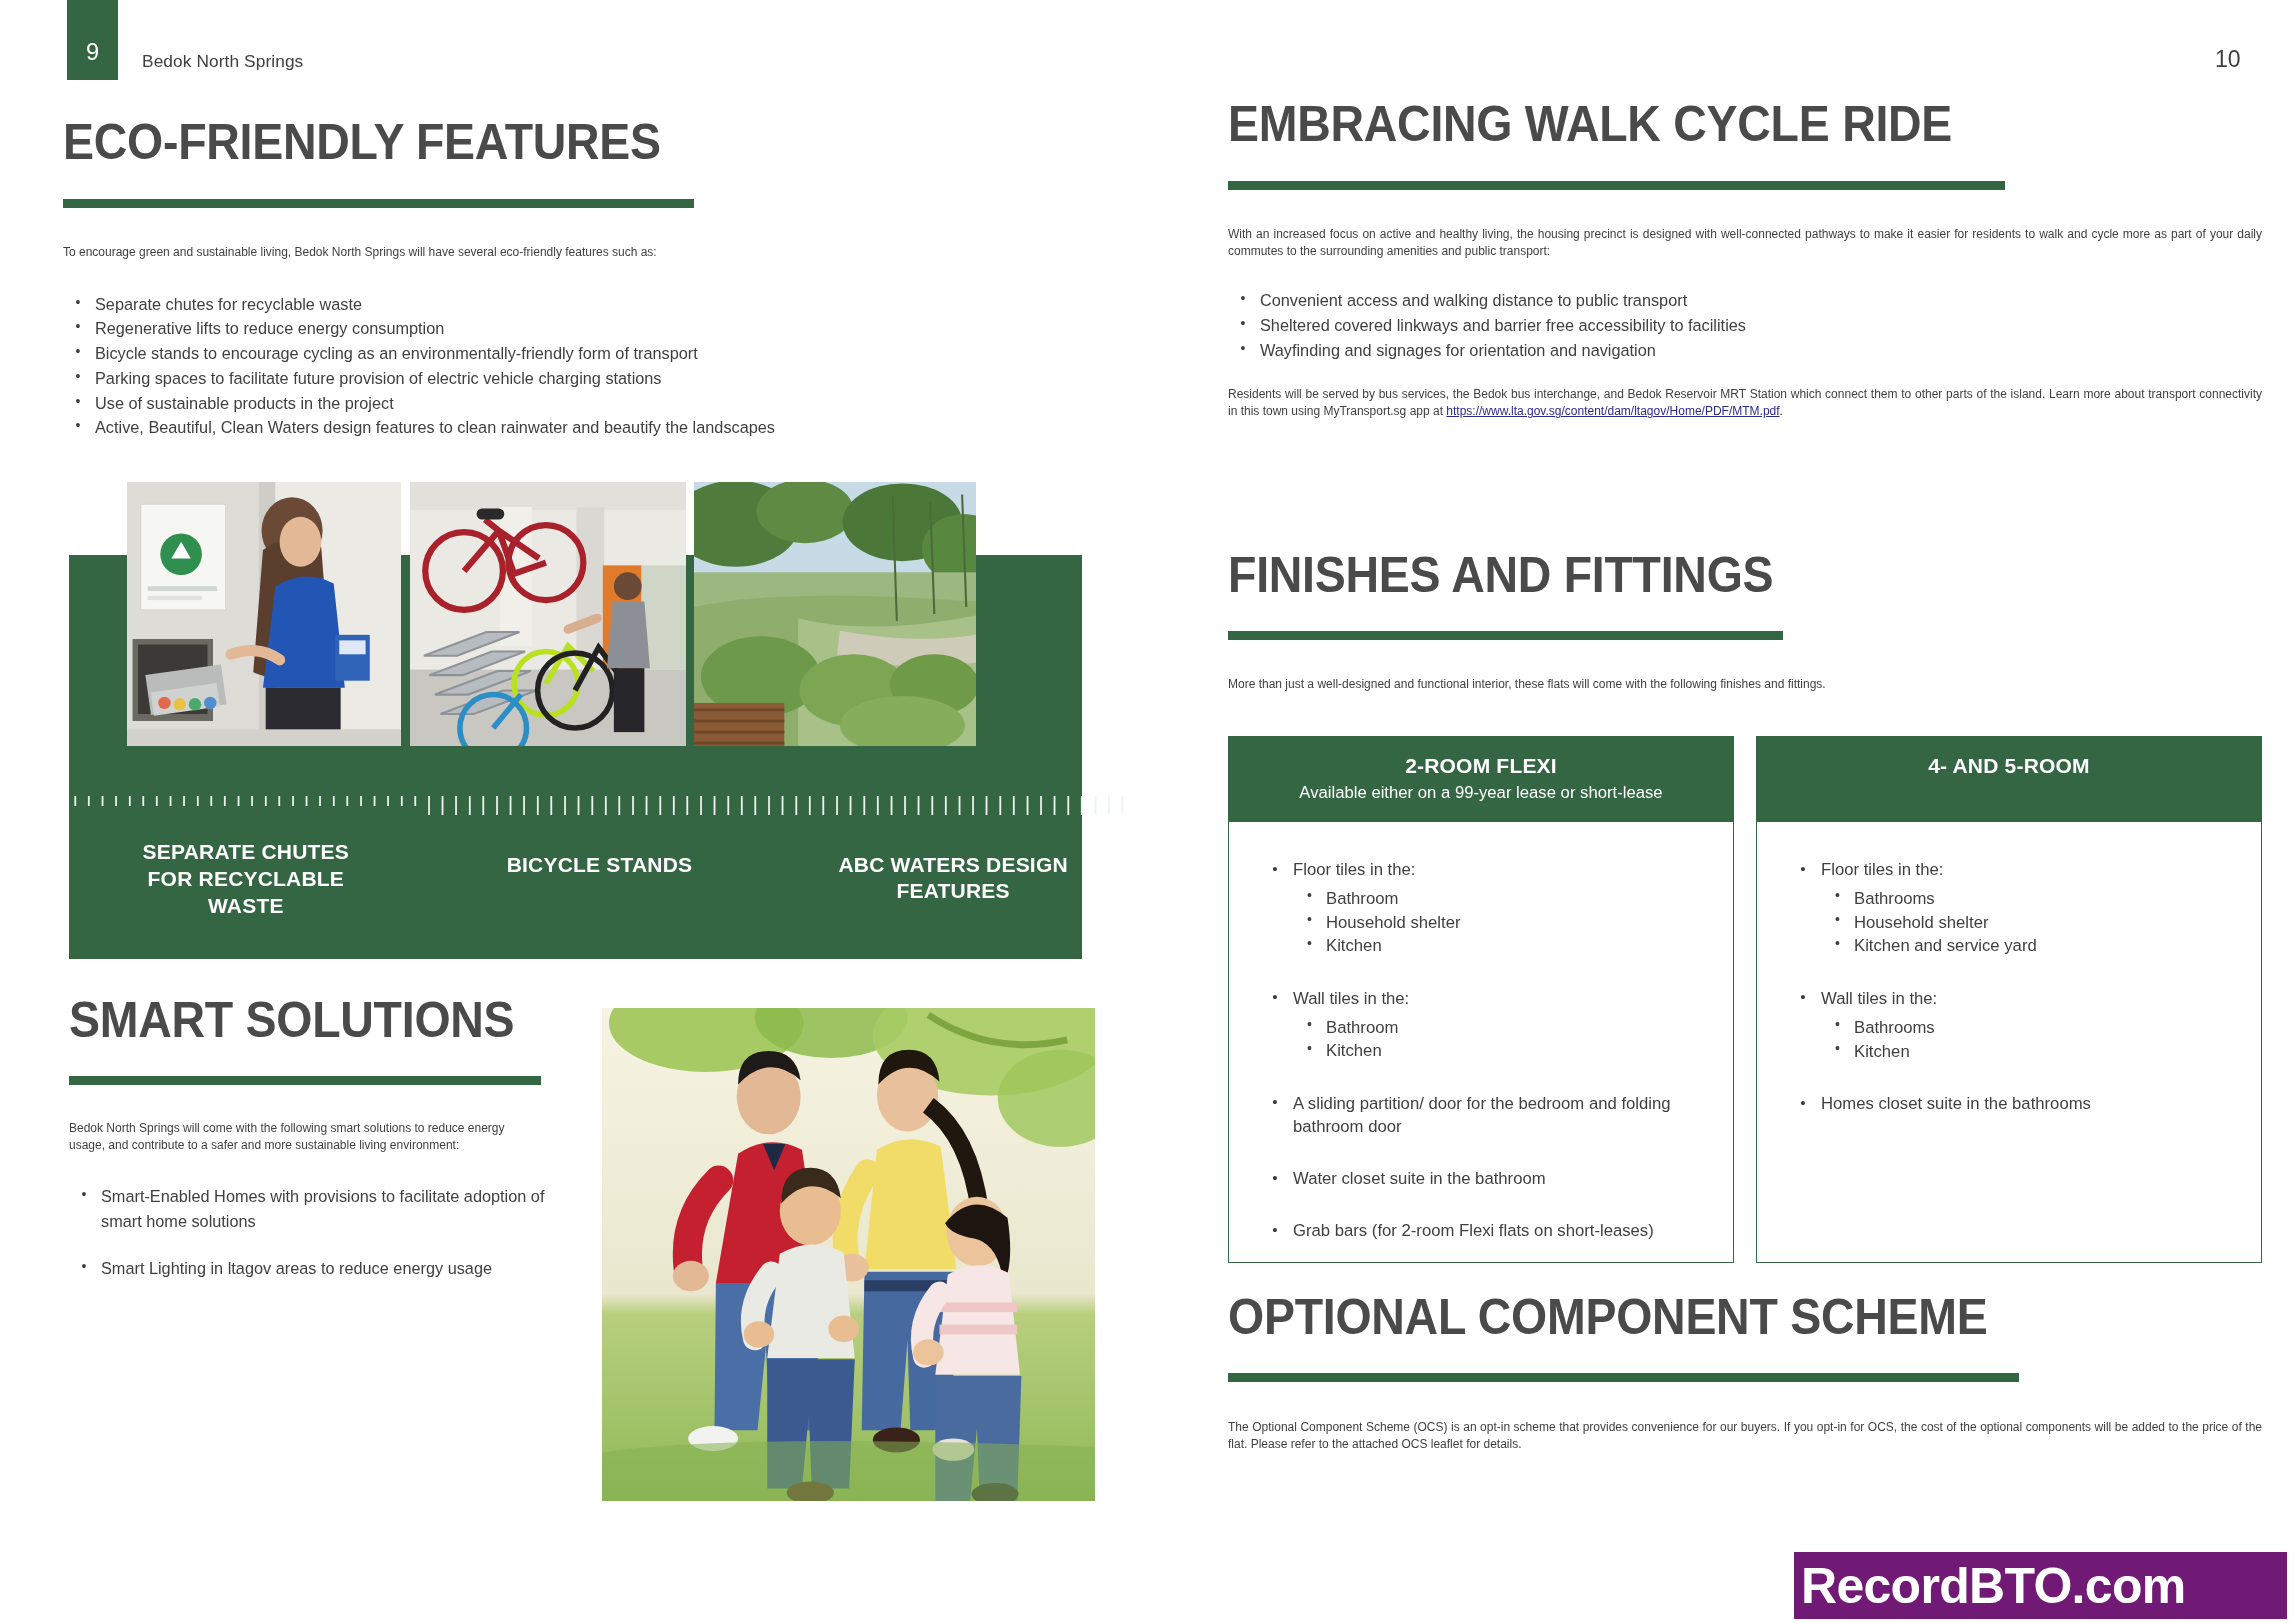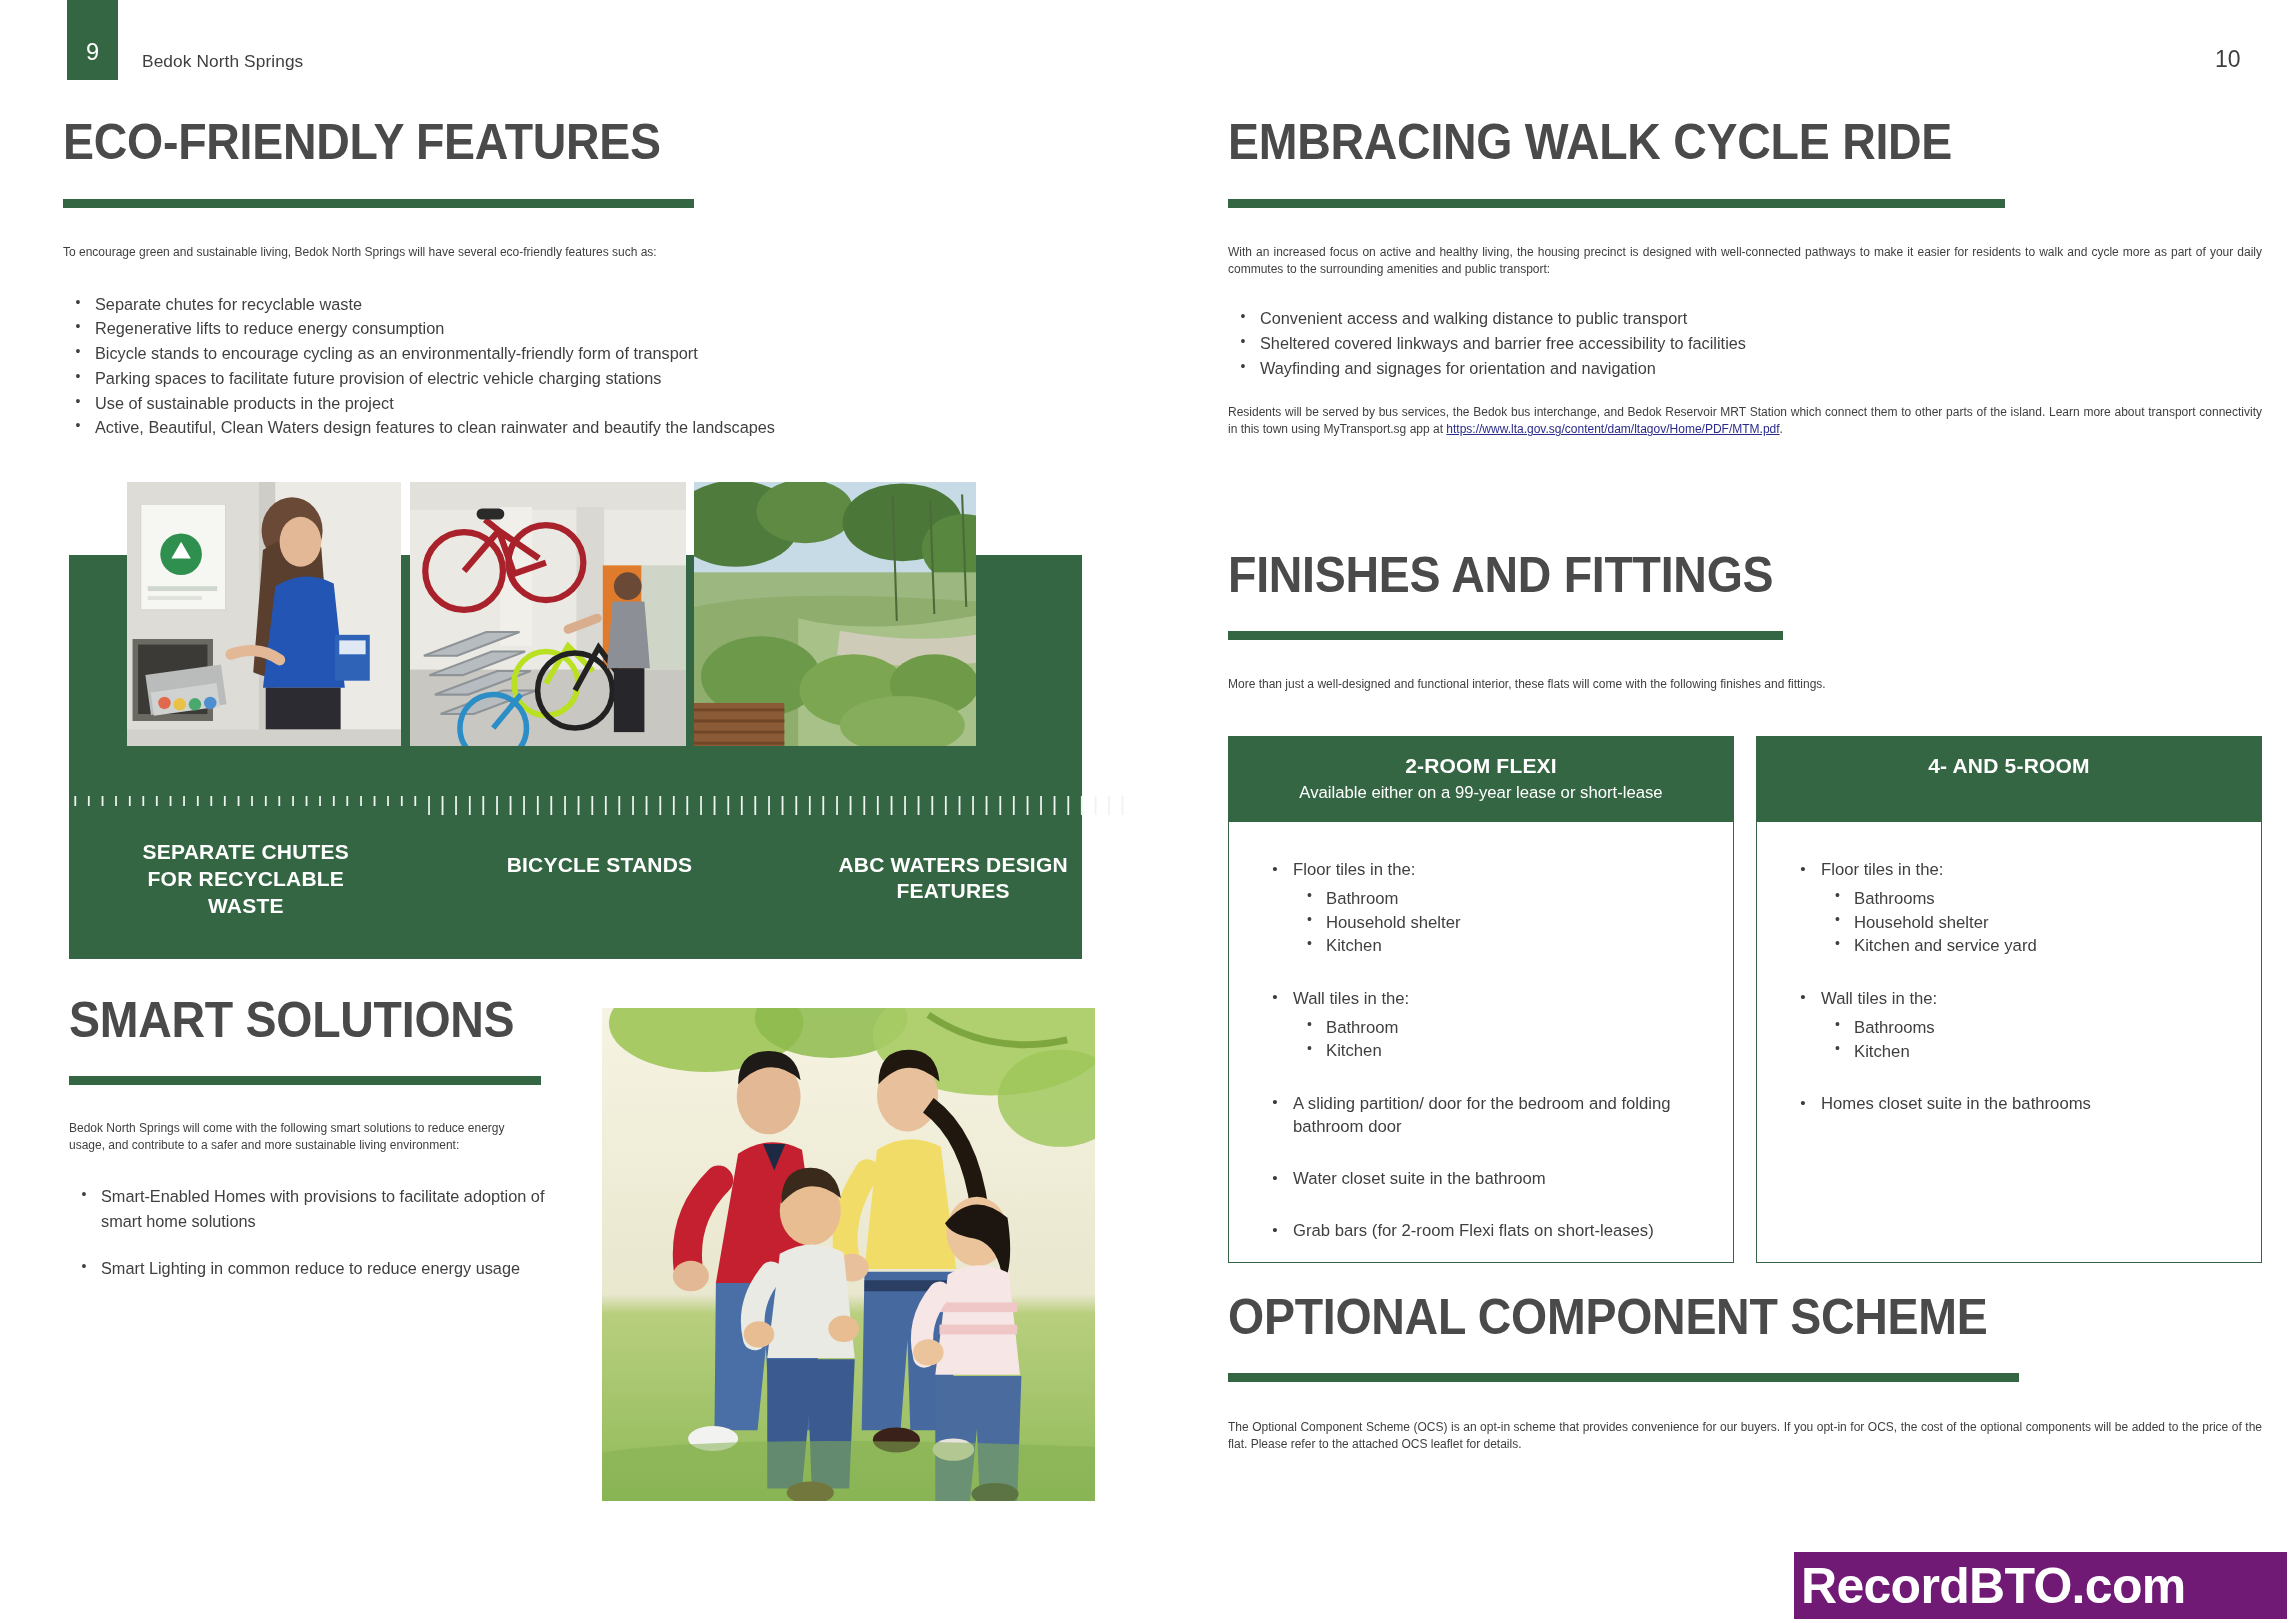--- a/index.html
+++ b/index.html
@@ -275,21 +275,21 @@
         </div>
       </div>
     </div>
 
     <div style="position:absolute;left:69px;top:995px;width:472px;">
       <div class="sec-h1">SMART SOLUTIONS</div>
       <div class="accent-bar" style="width:472px;margin-top:30.5px;"></div>
       <div class="body-txt left" style="margin-top:35px;width:472px;">Bedok North Springs will come with the following smart solutions to reduce energy usage, and contribute to a safer and more sustainable living environment:</div>
       <ul class="bul" style="margin-top:30.5px;width:479px;">
         <li style="margin-bottom:22px;">Smart-Enabled Homes with provisions to facilitate adoption of smart home solutions</li>
-        <li>Smart Lighting in common reduce to reduce energy usage</li>
+        <li>Smart Lighting in ltagov areas to reduce energy usage</li>
       </ul>
     </div>
 
     <div class="family-photo">
       <svg width="493" height="493" viewBox="0 0 710 710" preserveAspectRatio="none">
         <defs>
           <linearGradient id="bgl" x1="0" y1="0" x2="0" y2="1">
             <stop offset="0" stop-color="#f6f3e2"></stop>
               <stop offset=".58" stop-color="#eae7cf"></stop>
             <stop offset=".62" stop-color="#b8cf7e"></stop>
@@ -344,21 +344,21 @@
         <ellipse cx="566" cy="700" rx="34" ry="16" fill="#2b2b33"></ellipse>
 
         <path d="M0 640 q180 -28 710 -8 v78 H0z" fill="#85b152" opacity=".55"></path>
       </svg>
     </div>
 
   </div>
 
   <div class="col-right">
 
-    <div style="position:absolute;left:80px;top:117px;width:1034px;">
+    <div style="position:absolute;left:80px;top:99px;width:1034px;">
       <div class="sec-h1">EMBRACING WALK CYCLE RIDE</div>
       <div class="accent-bar" style="width:777px;margin-top:32px;"></div>
       <div class="body-txt" style="margin-top:36px;width:1034px;">With an increased focus on active and healthy living, the housing precinct is designed with well-connected pathways to make it easier for residents to walk and cycle more as part of your daily commutes to the surrounding amenities and public transport:</div>
       <ul class="bul" style="margin-top:28px;">
         <li>Convenient access and walking distance to public transport</li>
         <li>Sheltered covered linkways and barrier free accessibility to facilities</li>
         <li>Wayfinding and signages for orientation and navigation</li>
       </ul>
       <div class="body-txt" style="margin-top:24px;width:1034px;">
         <span>Residents will be served by bus services, the Bedok bus interchange, and Bedok Reservoir MRT Station which connect them to other parts of the island. Learn more about transport connectivity in this town using MyTransport.sg app at </span><a class="link" href="#">https://www.lta.gov.sg/content/dam/ltagov/Home/PDF/MTM.pdf</a><span>.</span>

